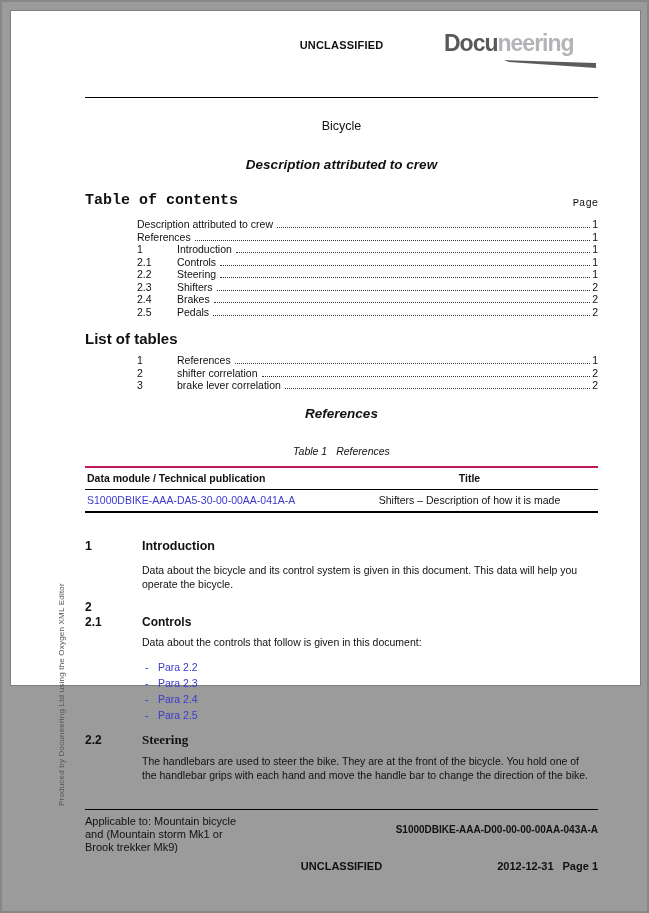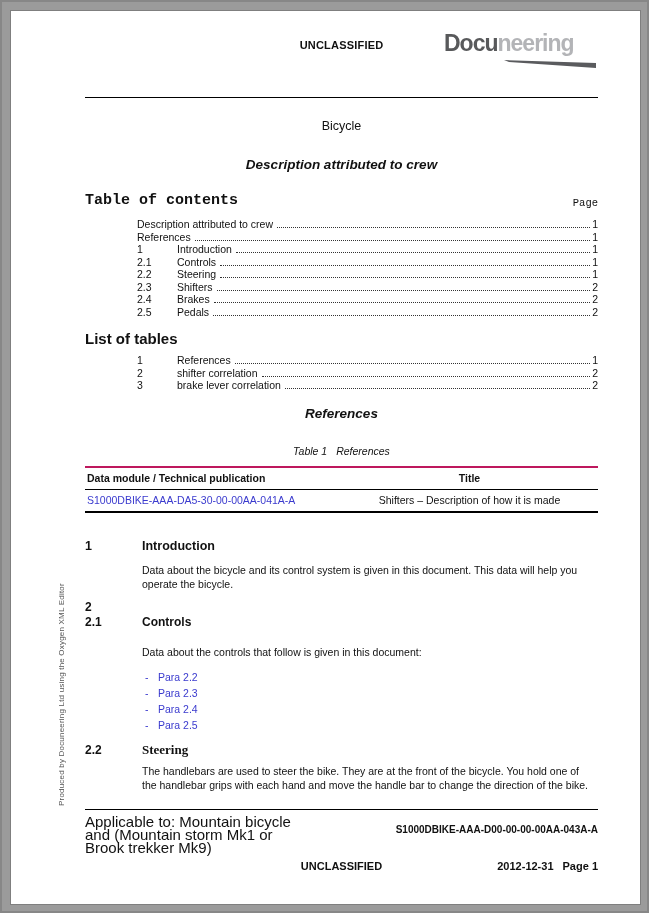--- a/index.html
+++ b/index.html
@@ -3,21 +3,21 @@
 <meta charset="utf-8">
 <style>
   * { box-sizing: border-box; }
   html,body { margin:0; padding:0; background:#9e9e9e; }
   .frame {
     position:relative; width:649px; height:913px;
     background:#9b9b9b; border:2px solid #878787;
     font-family:"Liberation Sans", sans-serif; color:#111;
   }
   .page {
-    position:absolute; left:9px; top:9px; width:629px; height:893px;
+    position:absolute; left:9px; top:9px; width:629px; height:674px;
     background:#ffffff; box-shadow:0 0 0 1px rgba(0,0,0,0.18);
   }
   .content { position:absolute; left:74px; top:0; width:513px; }
 
   
   .doc-header { position:relative; padding-top:28px; }
   .security-top { text-align:center; font-weight:bold; font-size:11px; line-height:13px; letter-spacing:0.2px; }
   .logo { position:absolute; right:-2px; top:19px; width:156px; }
   .logo-text { font-size:23px; font-weight:bold; letter-spacing:-1px; line-height:26px; white-space:nowrap; }
   .logo-dark { color:#58595b; }
@@ -64,21 +64,21 @@
   .h-lvl2 { margin-top:1px; font-size:12px; line-height:14px; }
   .num-only { margin-top:10px; font-size:12px; line-height:13px; font-weight:bold; }
   .serif-title { font-family:"Liberation Serif", serif; font-size:13px; }
   .para { margin-top:9px; margin-left:57px; font-size:10.5px; line-height:14px; white-space:pre-line; }
   .para-links { margin-top:10px; margin-left:60px; font-size:10.5px; }
   .link-row { display:flex; line-height:16px; }
   .dash { flex:none; width:13px; color:#3a3ace; }
 
   
   .footer { position:absolute; left:74px; top:798px; width:513px; border-top:1.5px solid #000; }
-  .applicable { margin-top:5px; width:230px; font-size:15px; line-height:13px; white-space:pre-line; }
+  .applicable { margin-top:5px; width:230px; font-size:11px; line-height:13px; white-space:pre-line; }
   .footer-dmc { position:absolute; right:0; top:14px; font-weight:bold; font-size:10px; }
   .footer-bottom { position:absolute; left:0; right:0; top:50px; }
   .footer-security { text-align:center; font-weight:bold; font-size:11px; line-height:13px; }
   .footer-datepage { position:absolute; right:0; top:0; font-weight:bold; font-size:11px; line-height:13px; }
   .footer-pagenum { margin-left:9px; }
 
   
   .sidebar-note {
     position:absolute; left:46px; top:553px; height:242px; width:13px;
     writing-mode:vertical-rl; transform:rotate(180deg);
@@ -204,21 +204,21 @@
         <span class="sect-title">Introduction</span>
       </div>
       <div class="para">Data about the bicycle and its control system is given in this document. This data will help you
 operate the bicycle.</div>
 
       <div class="num-only">2</div>
       <div class="sect h-lvl2">
         <span class="sect-num">2.1</span>
         <span class="sect-title">Controls</span>
       </div>
-      <div class="para" style="margin-top:16px;">Data about the controls that follow is given in this document:</div>
+      <div class="para" style="margin-top:6px;">Data about the controls that follow is given in this document:</div>
       <div class="para-links">
         <div class="link-row">
           <span class="dash">-</span>
             <a class="doclink">Para 2.2</a>
         </div>
         <div class="link-row">
           <span class="dash">-</span>
             <a class="doclink">Para 2.3</a>
         </div>
         <div class="link-row">

